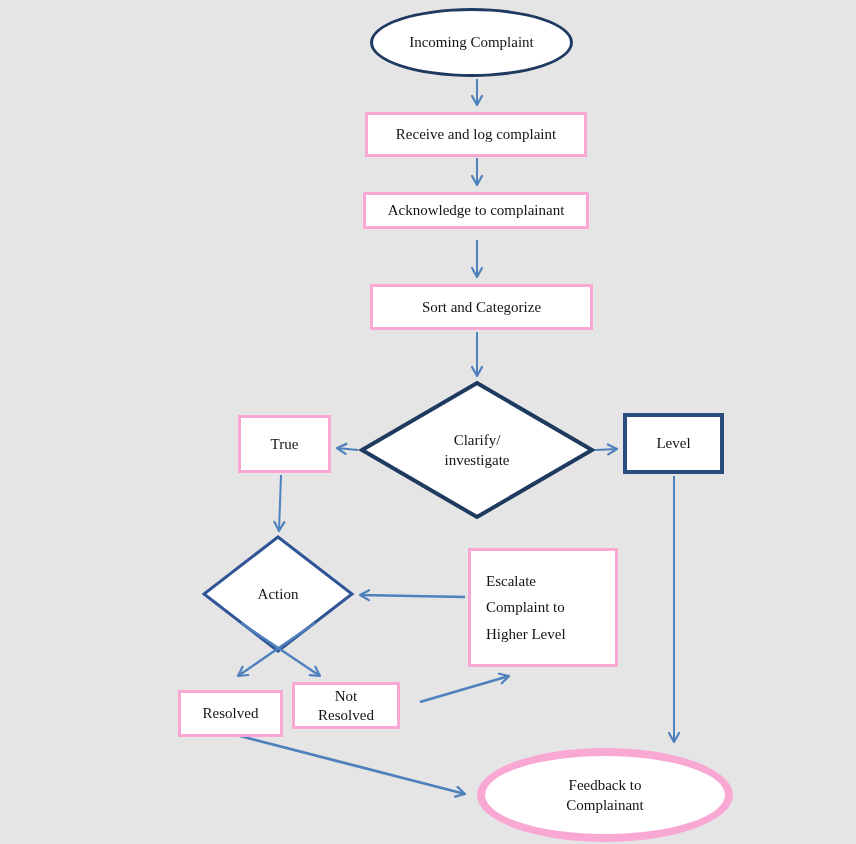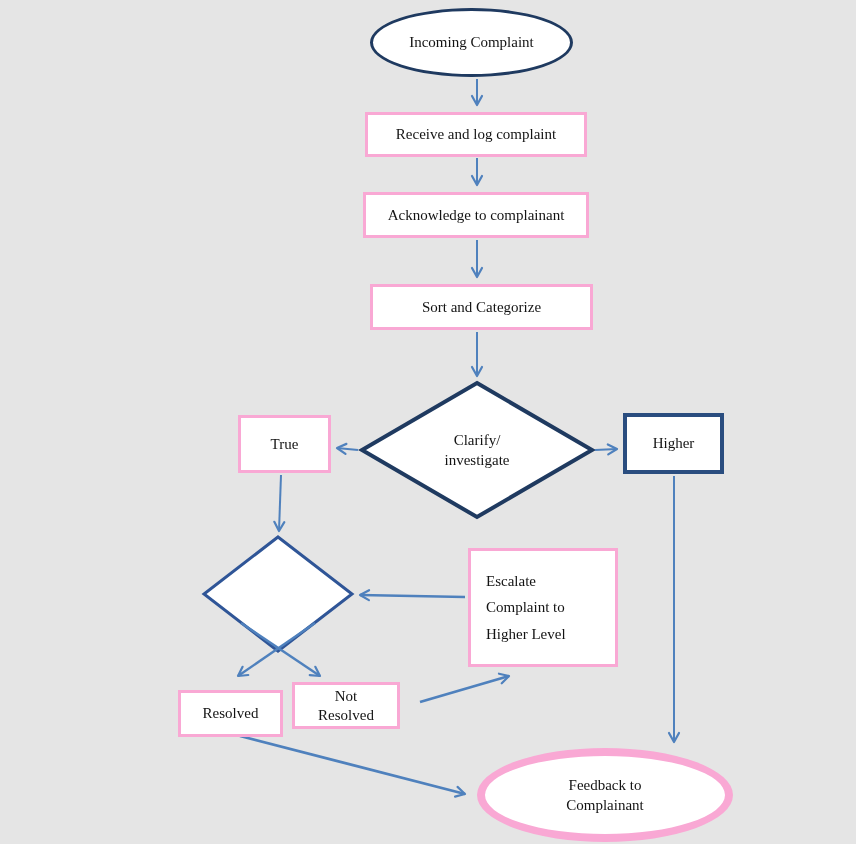--- a/index.html
+++ b/index.html
@@ -73,41 +73,44 @@
   </svg>
 
   <div class="node ellipse" style="left:370px; top:8px; width:203px; height:69px;">
     <span>Incoming Complaint</span>
   </div>
 
   <div class="node rect" style="left:365px; top:112px; width:222px; height:45px;">
     <span>Receive and log complaint</span>
   </div>
 
-  <div class="node rect" style="left:363px; top:192px; width:226px; height:46px;">
+  <div class="node rect" style="left:363px; top:192px; width:226px; height:37px;">
     <span>Acknowledge to complainant</span>
   </div>
 
   <div class="node rect" style="left:370px; top:284px; width:223px; height:46px;">
     <span>Sort and Categorize</span>
   </div>
 
   <div class="node label-only" style="left:412px; top:420px; width:130px; height:60px;">
     <span>Clarify/</span>
     <span>investigate</span>
   </div>
 
   <div class="node rect" style="left:238px; top:415px; width:93px; height:58px;">
     <span>True</span>
   </div>
 
   <div class="node rect thick" style="left:623px; top:413px; width:101px; height:61px;">
-    <span>Higher</span>
+    <span>Level</span>
   </div>
 
+  <div class="node label-only" style="left:228px; top:579px; width:100px; height:30px;">
+    <span>Action</span>
+  </div>
 
   <div class="node rect left-text" style="left:468px; top:548px; width:150px; height:119px;">
     <span>Escalate</span>
     <span>Complaint to</span>
     <span>Higher Level</span>
   </div>
 
   <div class="node rect" style="left:178px; top:690px; width:105px; height:47px;">
     <span>Resolved</span>
   </div>

